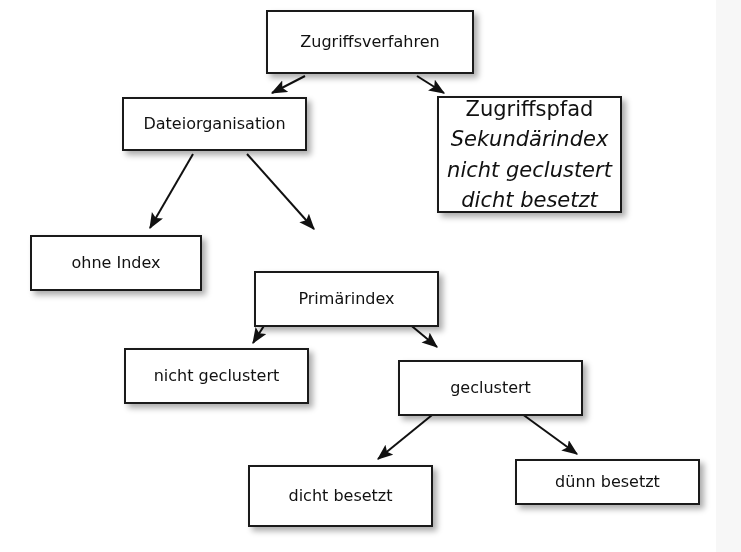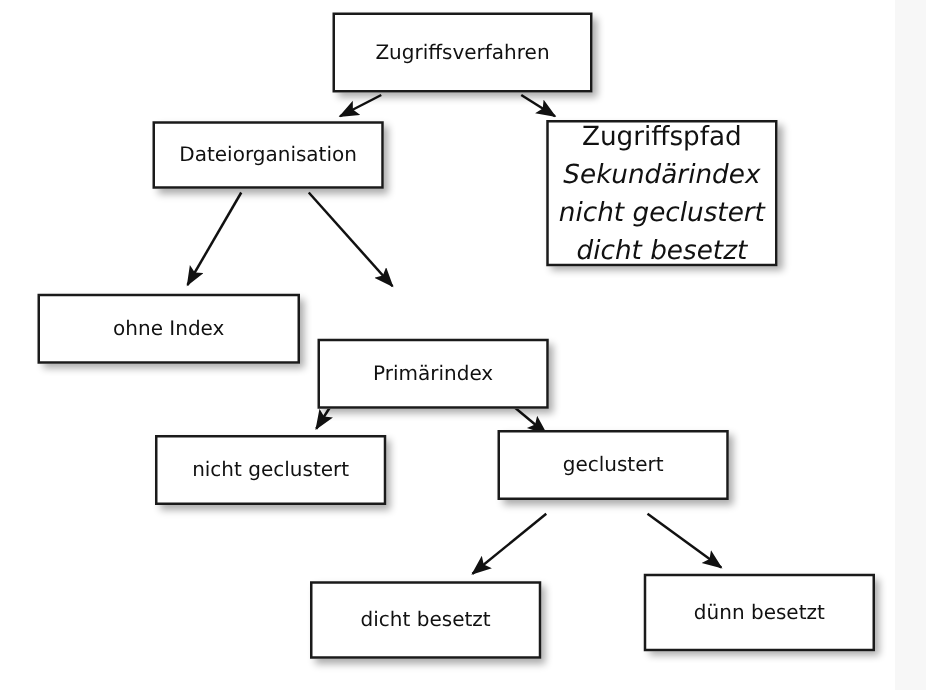--- a/index.html
+++ b/index.html
@@ -56,26 +56,26 @@
     display: block;
     white-space: nowrap;
   }
   .node .line.em {
     font-style: italic;
   }
   
   #node-zugriffsverfahren { left: 266px; top: 10px; width: 208px; height: 64px; }
   #node-dateiorganisation { left: 122px; top: 97px; width: 185px; height: 54px; }
   #node-zugriffspfad      { left: 437px; top: 96px; width: 185px; height: 117px; font-size: 21px; line-height: 1.45; }
-  #node-ohne-index        { left: 30px;  top: 235px; width: 210px; height: 56px; }
+  #node-ohne-index        { left: 30px;  top: 235px; width: 172px; height: 56px; }
   #node-primaerindex      { left: 254px; top: 234px; width: 185px; height: 56px; margin-top: 37px; }
   #node-nicht-geclustert  { left: 124px; top: 348px; width: 185px; height: 56px; }
-  #node-geclustert        { left: 398px; top: 344px; width: 185px; height: 56px; }
+  #node-geclustert        { left: 398px; top: 360px; width: 185px; height: 56px; }
   #node-dicht-besetzt     { left: 248px; top: 465px; width: 185px; height: 62px; }
-  #node-duenn-besetzt     { left: 515px; top: 459px; width: 185px; height: 62px; text-align: right; }
+  #node-duenn-besetzt     { left: 515px; top: 459px; width: 185px; height: 46px; text-align: right; }
 </style>
 </head>
 <body>
 
 <div id="page"></div>
 
 <div id="diagram">
 
   <svg id="arrow-layer" viewBox="0 0 741 552" width="741" height="552" xmlns="http://www.w3.org/2000/svg">
     <defs>

